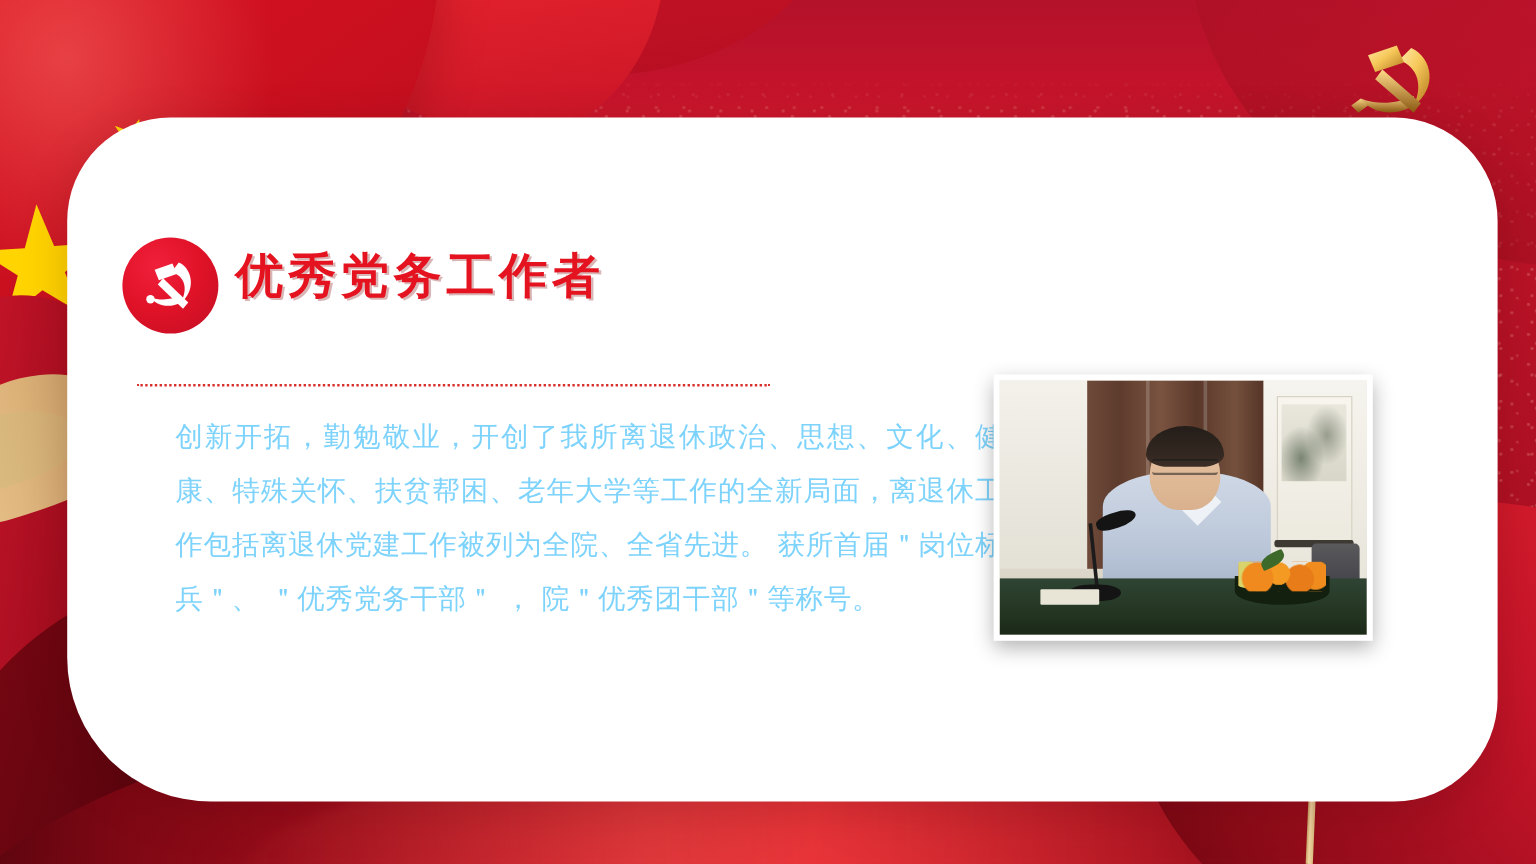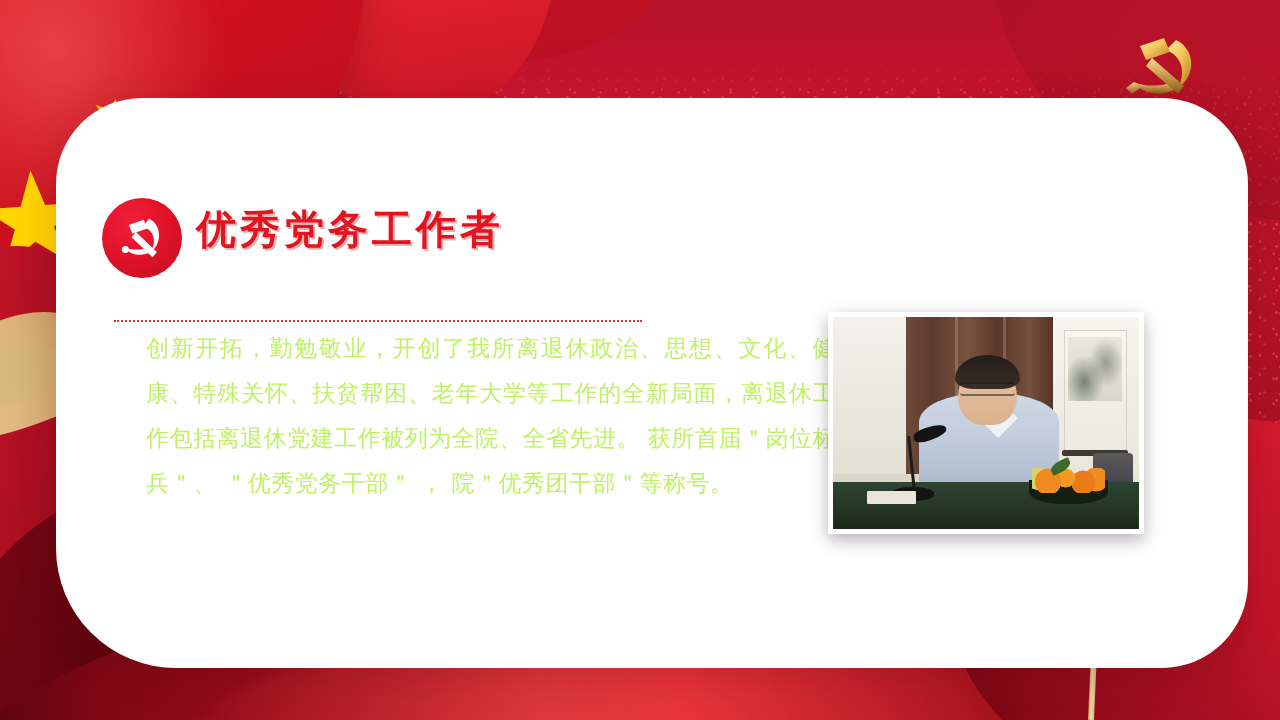--- a/index.html
+++ b/index.html
@@ -173,23 +173,23 @@
     white-space:nowrap;
   }
 
   .divider{
     position:absolute;left:114px;top:320px;width:528px;height:0;
     border-top:2.5px dotted #d8322f;
   }
 
   
   .body-text{
-    position:absolute;left:146px;top:326px;width:690px;
+    position:absolute;left:146px;top:343px;width:690px;
     font-family:"DejaVu Sans","Liberation Sans",sans-serif;
-    font-size:23px;line-height:45px;color:#bef264;
+    font-size:23px;line-height:45px;color:#7dd3fc;
     letter-spacing:.5px;
     text-align:justify;
   }
 
   
   .photo-frame{
     position:absolute;left:828px;top:312px;width:316px;height:222px;
     background:#ffffff;padding:5px;box-sizing:border-box;
     box-shadow:0 6px 16px rgba(0,0,0,.30);
   }

